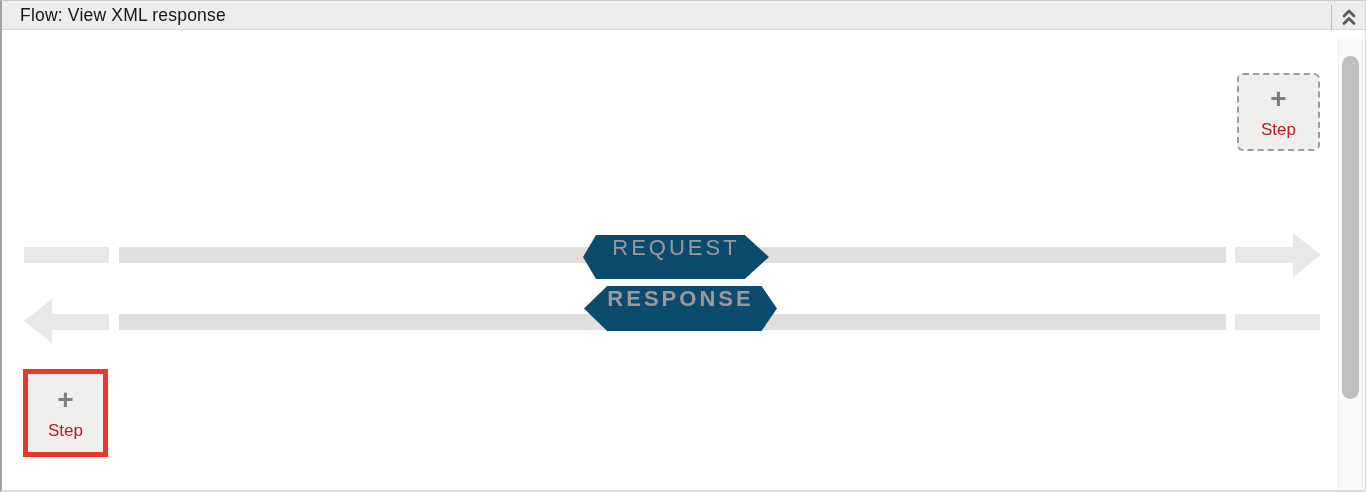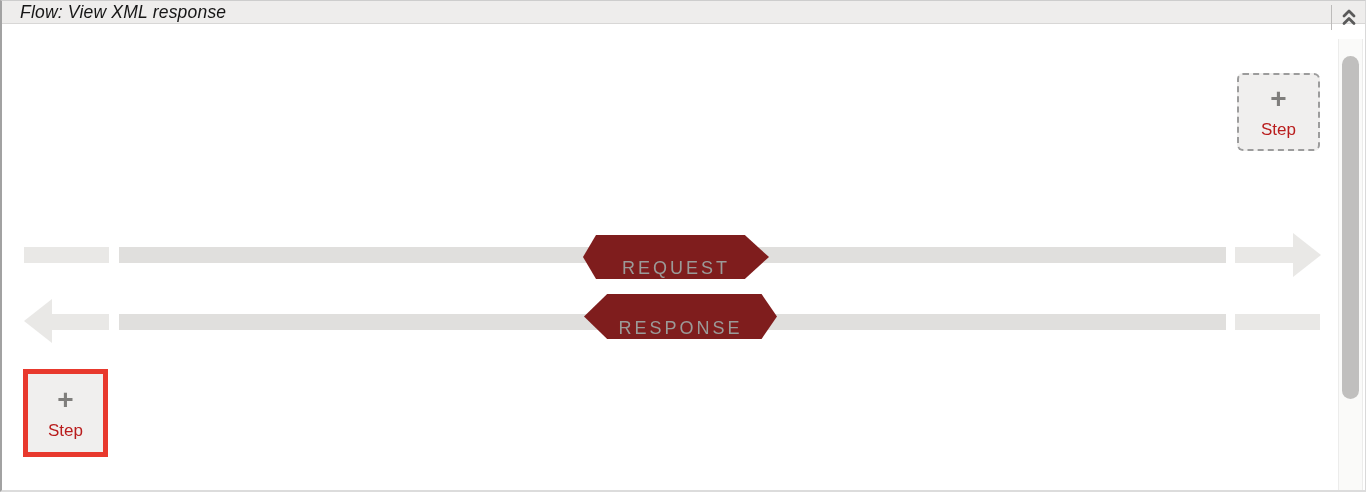--- a/index.html
+++ b/index.html
@@ -11,24 +11,24 @@
     background:#ffffff;
     border-left:2px solid #a2a2a2;
     border-top:1px solid #cdcdcd;
     border-right:1px solid #d9d9d9;
     border-bottom:2px solid #dcdcdc;
     overflow:hidden;
   }
 
   
   .panel-header {
-    position:absolute; top:0; left:0; right:0; height:23px;
+    position:absolute; top:0; left:0; right:0; height:29px;
     background:#eeedec;
     border-bottom:1px solid #d8d7d6;
-    display:flex; align-items:center;font-style:italic;
+    display:flex; align-items:center;
   }
   .panel-title {
     padding-left:18px;
     font-size:17.5px;
     color:#161616;
     letter-spacing:0.2px;
     white-space:nowrap;
   }
   .header-divider {
     position:absolute; right:33px; top:4px;
@@ -59,33 +59,34 @@
     border-left:28px solid #e9e8e6;
   }
   .arrow-head.left {
     border-top:22px solid transparent;
     border-bottom:22px solid transparent;
     border-right:28px solid #e9e8e6;
   }
 
   
   .flow-badge {
-    background:#7f1d1d;
+    background:#0c4a6e;
     color:#9b9a98;
-    display:flex; align-items:flex-end; justify-content:center;
-    font-size:18px; letter-spacing:3px;
+    display:flex; align-items:flex-start; justify-content:center;
+    font-size:22px; letter-spacing:3px;
     z-index:2;
   }
   .flow-badge.request {
     left:581px; top:201px; width:186px; height:44px;
     clip-path:polygon(0 50%, 7% 0, 87% 0, 100% 50%, 87% 100%, 7% 100%);
   }
   .flow-badge.response {
-    left:582px; top:260px; width:193px; height:45px;
+    left:582px; top:252px; width:193px; height:45px;
     clip-path:polygon(0 50%, 12% 0, 92% 0, 100% 50%, 92% 100%, 12% 100%);
+    font-weight:bold;
   }
 
   
   .step-button {
     display:flex; flex-direction:column; align-items:center; justify-content:center;
     background:#f0efee;
     cursor:pointer;
   }
   .step-button .plus  { font-size:28px; font-weight:bold; color:#7f7e7c; line-height:30px; }
   .step-button .label { font-size:17px; color:#b91c1c; margin-top:6px; }

